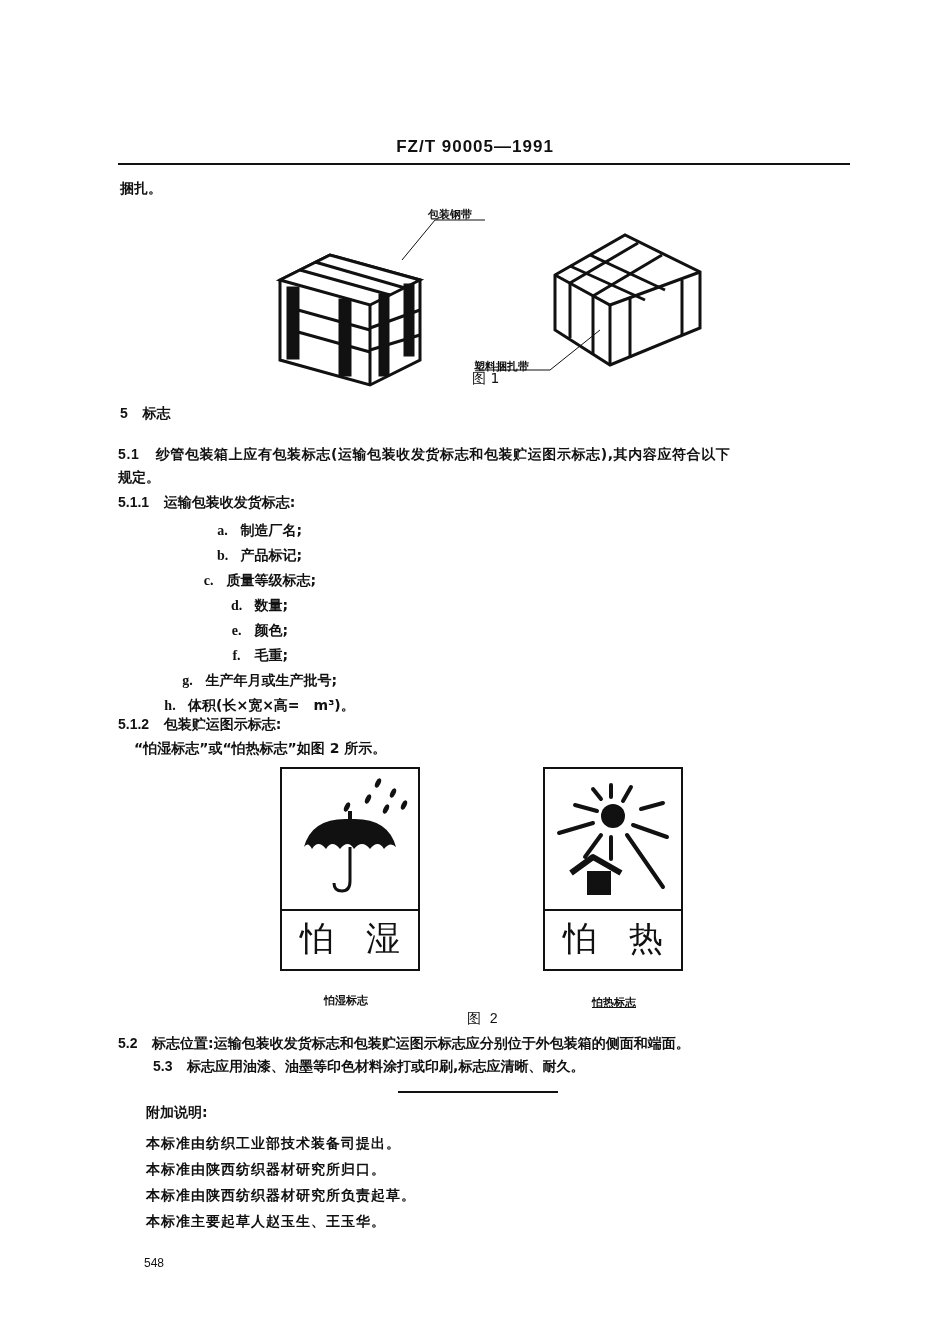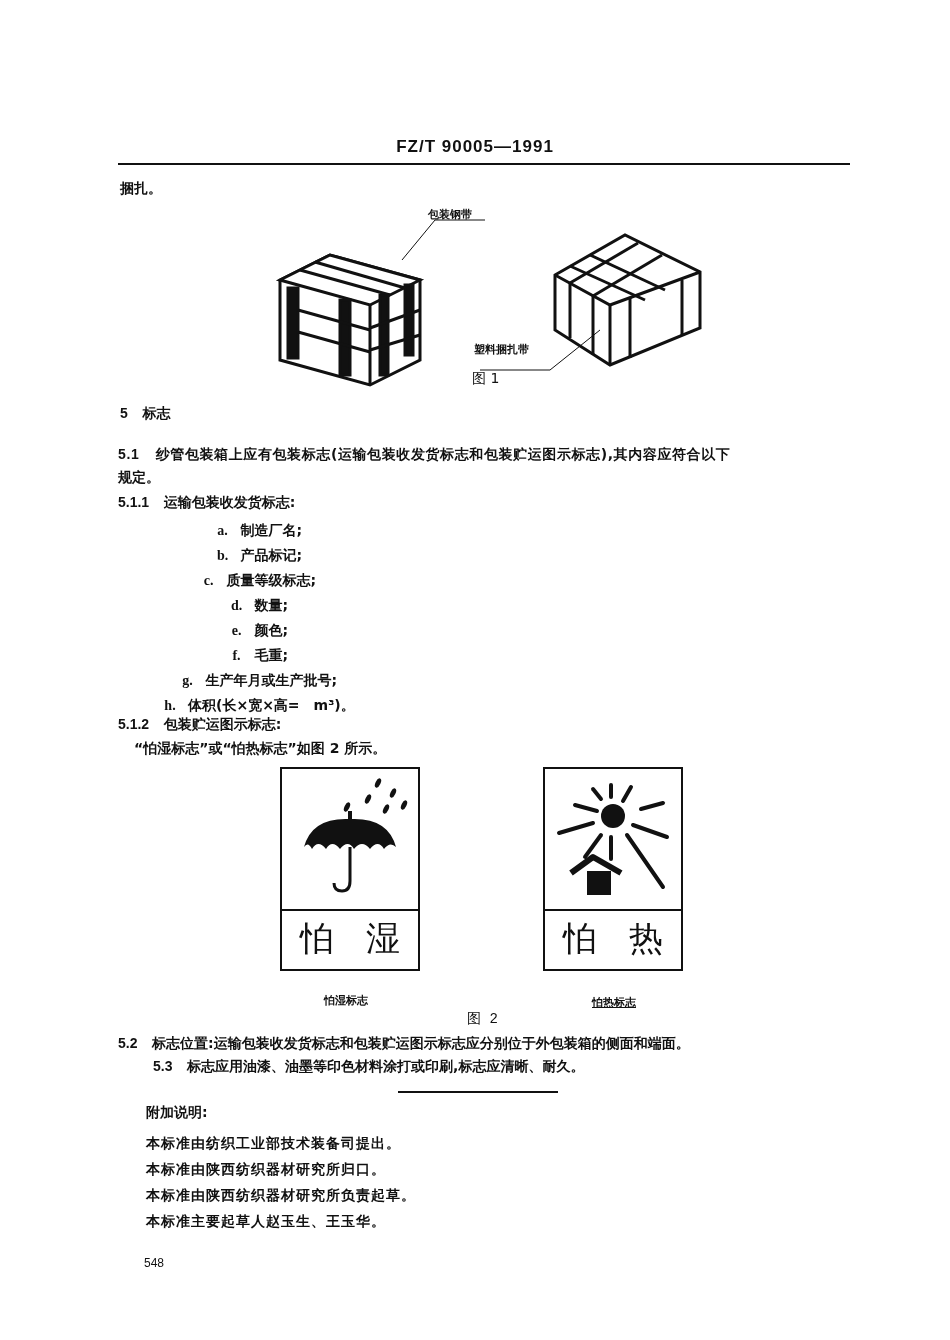--- a/index.html
+++ b/index.html
@@ -71,21 +71,21 @@
       <line x1="320" y1="55" x2="395" y2="90"></line>
       <line x1="300" y1="83" x2="368" y2="43"></line>
       <line x1="323" y1="96" x2="392" y2="55"></line>
     </g>
 
     <line x1="330" y1="130" x2="280" y2="170" stroke="#111" stroke-width="1"></line>
     <line x1="210" y1="170" x2="280" y2="170" stroke="#111" stroke-width="1"></line>
   </svg>
 </div>
 <div class="abs cap" style="left:428px; top:207px;">包装钢带</div>
-<div class="abs cap" style="left:474px; top:342px;">塑料捆扎带</div>
+<div class="abs cap" style="left:474px; top:359px;">塑料捆扎带</div>
 <div class="abs figtitle" style="left:472px; top:370px;">图 1</div>
 
 <div class="abs text" style="left:120px; top:405px;">
   <span class="sec">5</span>&nbsp;&nbsp;
   <span>标志</span>
 </div>
 
 <div class="abs text" style="left:118px; top:446px; letter-spacing:0.6px;">
   <span class="sec">5.1</span>&nbsp;&nbsp;
   <span>纱管包装箱上应有包装标志(运输包装收发货标志和包装贮运图示标志),其内容应符合以下</span>

